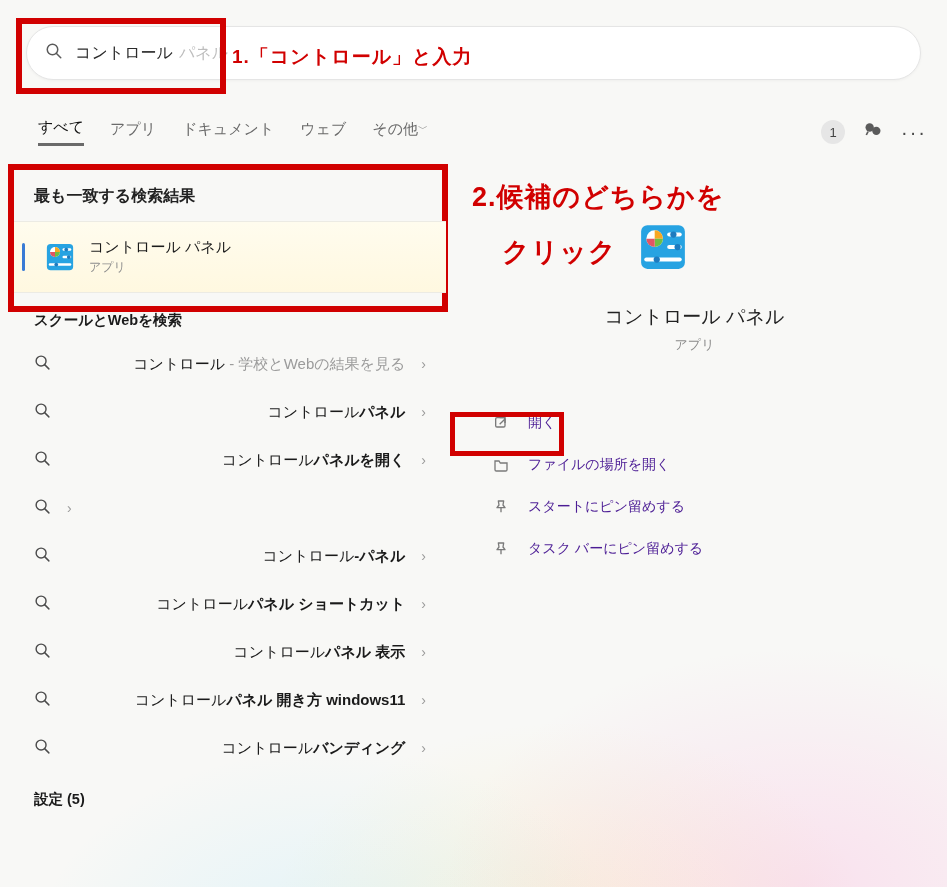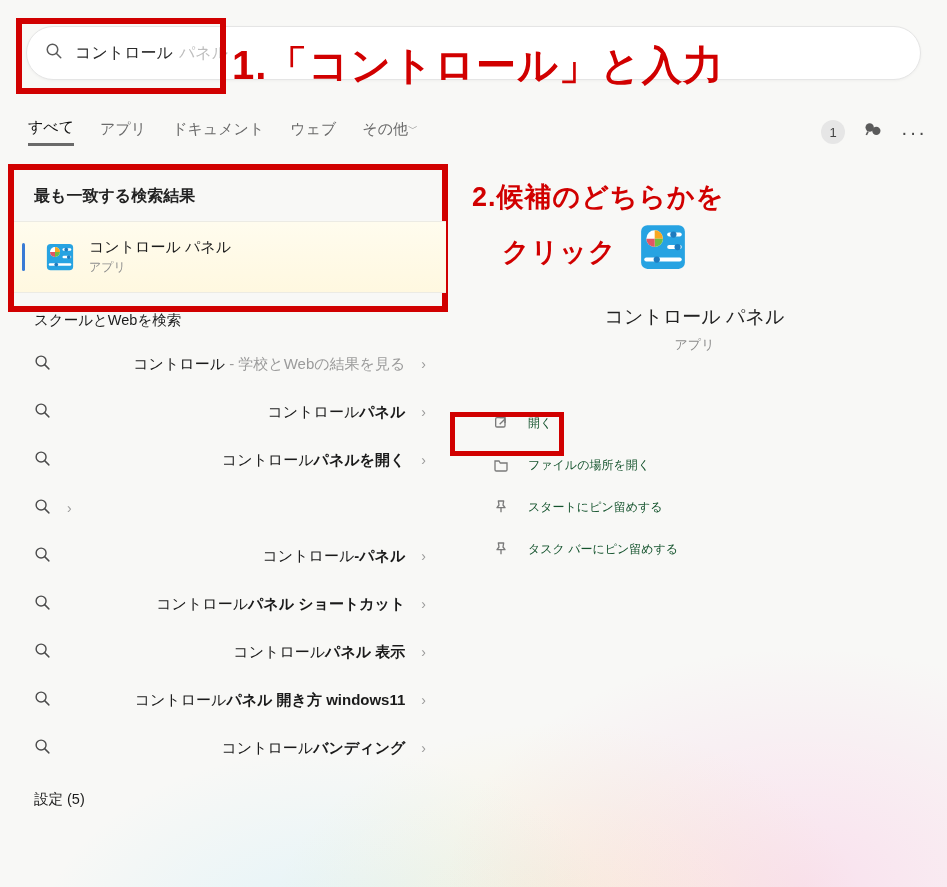--- a/index.html
+++ b/index.html
@@ -51,30 +51,30 @@
   }
   
   .anno-box-1 {
     position: absolute;
     top: 18px; left: 16px;
     width: 210px; height: 76px;
     border: 6px solid #d10000;
   }
   .anno-text-1 {
     position: absolute;
-    top: 38px; left: 232px;
+    top: 44px; left: 232px;
     color: #d10000;
-    font-size: 40px;
+    font-size: 19px;
     font-weight: 700;
     letter-spacing: 1px;
   }
   
   .tabs-row {
     position: absolute;
-    top: 112px; left: 28px; right: 20px;
+    top: 112px; left: 38px; right: 20px;
     display: flex; align-items: center;
     height: 40px;
     text-align: center;
   }
   .tab {
     font-size: 15px;
     color: #6a6a6a;
     margin-right: 26px;
     padding-bottom: 6px;
     cursor: pointer;
@@ -129,21 +129,21 @@
   .cp-sub { font-size: 12px; color: #8d8d8d; margin-top: 2px; }
   .anno-box-2 {
     position: absolute;
     top: 164px; left: 8px;
     width: 440px; height: 148px;
     border: 6px solid #d10000;
     pointer-events: none;
   }
   
   .sec-header {
-    font-size: 14.5px; font-weight: 400;
+    font-size: 14.5px; font-weight: 700;
     padding: 18px 20px 10px 20px;
   }
   
   .sugg {
     display: flex; align-items: center;
     padding: 14px 20px;
     gap: 16px;
     font-size: 15px;
     color: #1a1a1a;
     cursor: pointer;
@@ -162,21 +162,21 @@
   .detail-title { font-size: 19px; font-weight: 400; color: #222; }
   .detail-sub { font-size: 13px; color: #8a8a8a; margin-top: 6px; }
   .detail-actions {
     margin-top: 48px;
     display: flex; flex-direction: column;
     padding: 0 10px;
   }
   .action {
     display: flex; align-items: center; gap: 18px;
     padding: 12px 16px;
-    font-size: 12px; color: #14532d;
+    font-size: 14px; color: #4c1d95;
     cursor: pointer;
     border-radius: 4px;
   }
   .action .aicon { width: 18px; height: 18px; display:flex; align-items:center; justify-content:center; }
   .action .aicon svg { width: 16px; height: 16px; stroke: #7a7a7a; fill: none; }
   .anno-box-3 {
     position: absolute;
     top: 244px; left: 4px;
     width: 114px; height: 44px;
     border: 5px solid #d10000;

